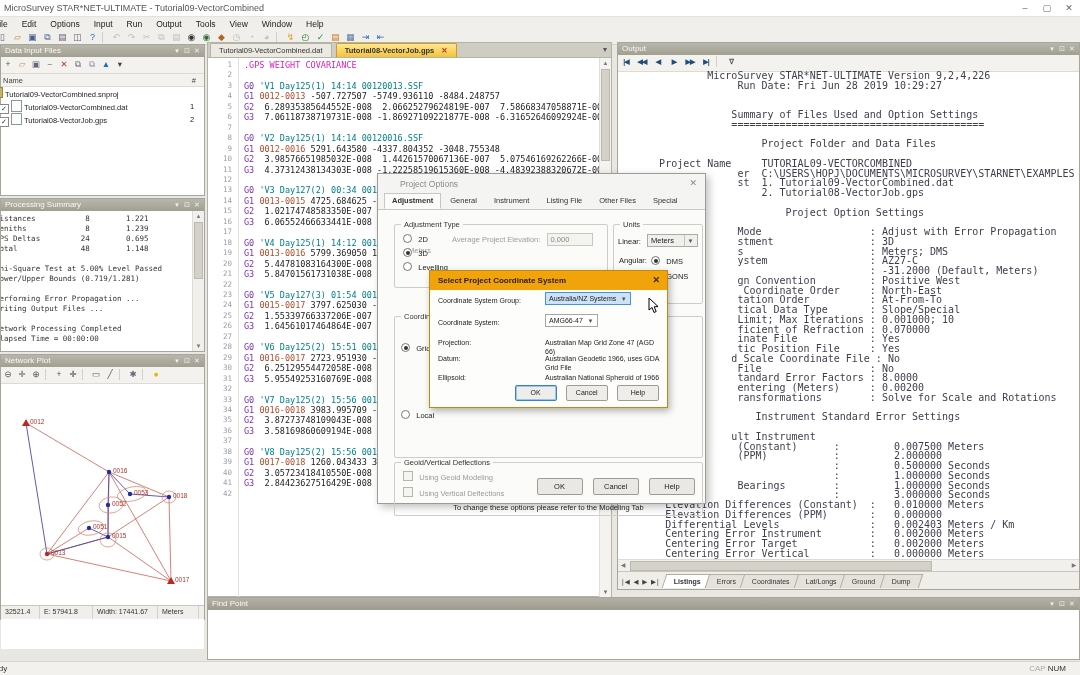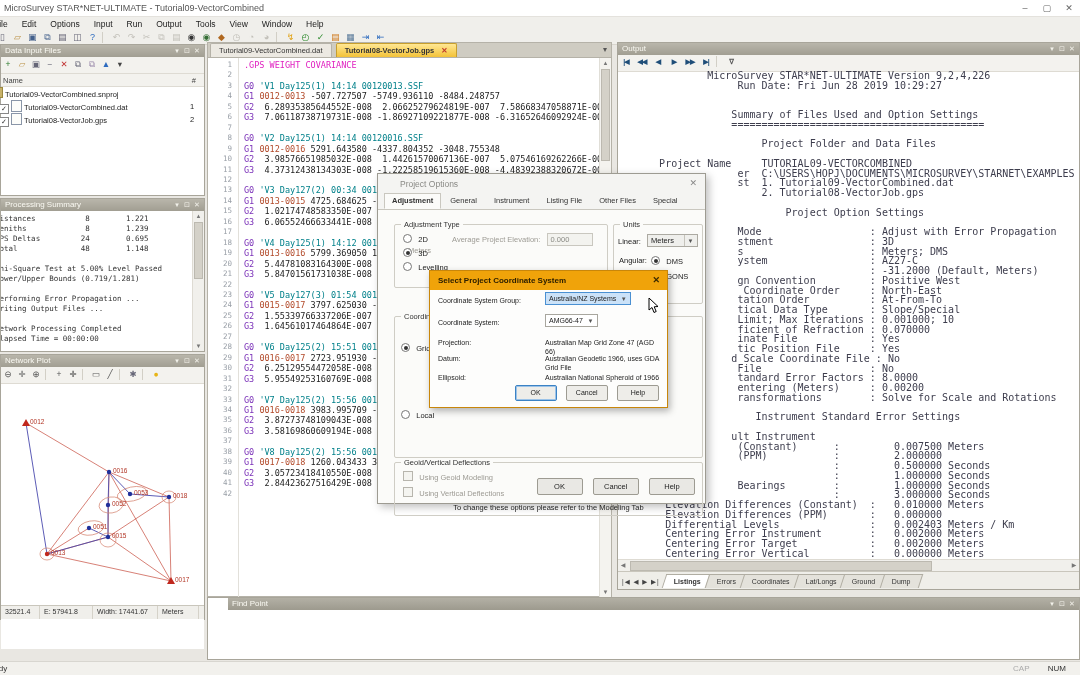--- a/index.html
+++ b/index.html
@@ -82,27 +82,27 @@
   .hscroll{position:absolute;left:0;right:0;top:516px;height:11px;background:#f1f0ec;border-top:1px solid #dedbd3;}
   .hscroll .arr{position:absolute;top:0;width:10px;text-align:center;font-size:6px;color:#777;line-height:11px;}
   .hscroll .thumb{position:absolute;left:12px;top:1px;height:8px;width:300px;background:#d4d1c8;border:1px solid #bcb9b0;}
   .out-tabs{position:absolute;left:0;right:0;top:528px;height:17px;background:#efeee9;border-top:1px solid #c9c6bc;white-space:nowrap;padding-left:2px;}
   .sheetnav{display:inline-block;font-size:6.5px;color:#444;padding:4px 2px 0 2px;letter-spacing:1px;}
   .sheet-tab{display:inline-block;height:13px;line-height:13px;margin-top:2px;padding:0 9px;font-size:7px;color:#333;
              background:#e4e2db;border:1px solid #b0ada2;border-bottom:none;transform:skewX(-18deg);margin-right:-4px;}
   .sheet-tab i{display:inline-block;font-style:normal;transform:skewX(18deg);}
   .sheet-tab.active{background:#fff;font-weight:bold;}
   
-  #findpoint{position:absolute;left:207px;top:597px;width:873px;height:63px;background:#fff;border:1px solid #a8a59a;box-sizing:border-box;padding-left:20px;}
+  #findpoint{position:absolute;left:207px;top:597px;width:873px;height:63px;background:#fff;border:1px solid #a8a59a;box-sizing:border-box;}
   #findpoint .panel-hdr{background:linear-gradient(#b3b0a5,#9d9a8e);}
   #findpoint .panel-hdr .ttl{margin-left:0;padding-left:4px;}
   .statusbar{position:absolute;left:0;top:661px;width:1080px;height:14px;background:#f2f1ed;border-top:1px solid #d8d6d0;font-size:8px;color:#333;}
   .statusbar .ready{position:absolute;left:-16px;top:2px;}
   .statusbar .keys{position:absolute;right:14px;top:2px;}
-  .statusbar .keys .cap{color:#aaa;margin-right:16px;}
+  .statusbar .keys .cap{color:#aaa;margin-right:0;}
   .statusbar .keys .num{color:#333;}
   
   .dialog{position:absolute;background:#f4f4f2;border:1px solid #9d9b92;box-shadow:3px 3px 8px rgba(0,0,0,.25);box-sizing:border-box;}
   #po-dialog{left:377px;top:173px;width:329px;height:331px;z-index:10;}
   .dlg-title{position:relative;height:19px;background:#f4f4f2;}
   .dlg-title .t{position:absolute;left:8px;top:5px;font-size:8.5px;color:#8a8a86;padding-left:14px;}
   .dlg-title .x{position:absolute;right:8px;top:4px;font-size:9px;color:#888;}
   .dlg-tabs{position:relative;height:16px;padding-left:6px;border-bottom:1px solid #c9c7bf;}
   .dlg-tab{display:inline-block;height:14px;line-height:14px;padding:0 7px;font-size:7.5px;color:#333;margin-right:1px;
            border:1px solid transparent;}

